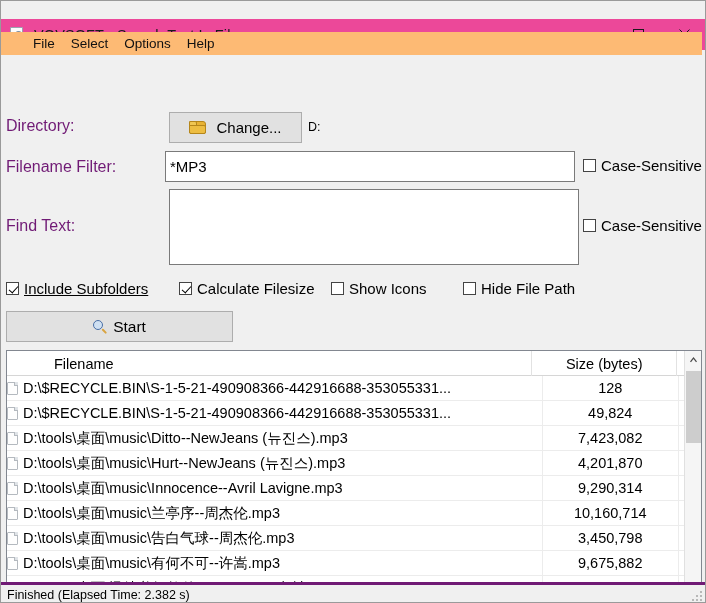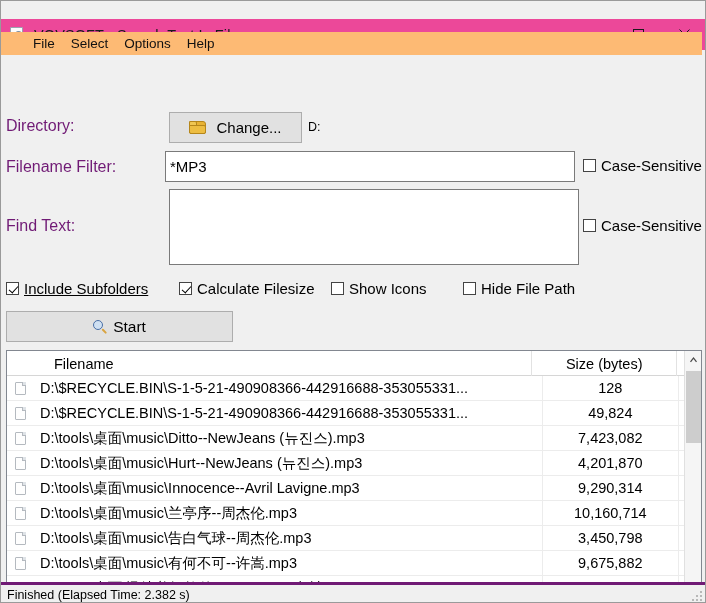--- a/index.html
+++ b/index.html
@@ -299,22 +299,22 @@
     display: flex;
     height: 25px;
     align-items: center;
     border-bottom: 1px solid #ececec;
     box-sizing: border-box;
   }
   .row .cell-name {
     width: 576px;
     display: flex;
     align-items: center;
-    gap: 14px;
-    padding-left: 8px;
+    gap: 5px;
+    padding-left: 0;
     box-sizing: border-box;
     font-size: 14.5px;
     color: #000;
     white-space: nowrap;
     overflow: hidden;
     border-right: 1px solid #ececec;
     height: 24px;
   }
   .row .cell-size {
     width: 146px;

